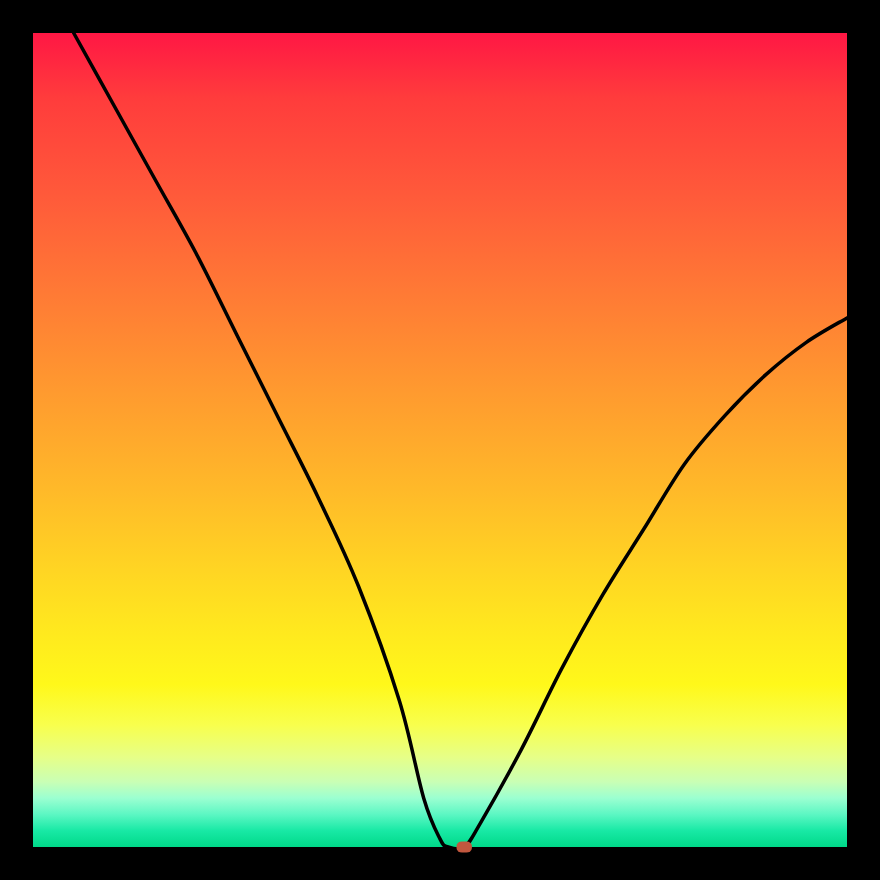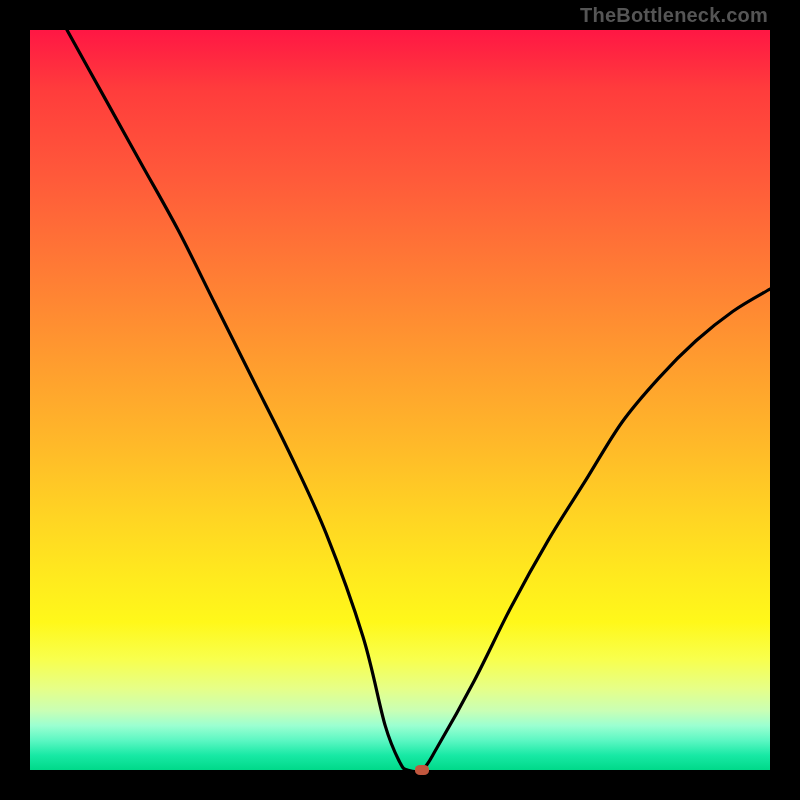--- a/index.html
+++ b/index.html
@@ -67,20 +67,19 @@
     height: 10px;
     border-radius: 5px / 4px;
     background: #c1573e;
     transform: translate(-50%, -50%);
   }
 </style>
 </head>
 <body>
 
 <div class="frame">
-  <div class="watermark">TheBottleneck.com</div>
   <div class="plot">
     <svg class="curve" viewBox="0 0 740 740" preserveAspectRatio="none">
       <path id="series-path" fill="none" stroke="#000" stroke-width="3.2" stroke-linejoin="round" stroke-linecap="round" d="M 37 0 C 43.166666666666664 11.100000000000003 61.666666666666664 44.40000000000002 74 66.60000000000002 C 86.33333333333333 88.80000000000003 98.66666666666667 111.00000000000004 111 133.20000000000005 C 123.33333333333333 155.40000000000006 135.66666666666666 176.36666666666673 148 199.80000000000007 C 160.33333333333334 223.2333333333334 172.66666666666666 249.13333333333335 185 273.8 C 197.33333333333334 298.46666666666664 209.66666666666666 323.13333333333327 222 347.79999999999995 C 234.33333333333334 372.46666666666664 246.66666666666666 395.9 259 421.8 C 271.3333333333333 447.70000000000005 283.6666666666667 472.3666666666667 296 503.2 C 308.3333333333333 534.0333333333333 323.1333333333333 574.7333333333332 333 606.8 C 342.8666666666667 638.8666666666667 349.0333333333333 674.6333333333333 355.2 695.6 C 361.3666666666667 716.5666666666667 366.3 725.2 370 732.6 C 373.7 740 373.70000000000005 738.7666666666667 377.40000000000003 740 C 381.1 741.2333333333333 387.2666666666667 743.7 392.20000000000005 740 C 397.1333333333334 736.3 398.36666666666673 732.5999999999999 407.00000000000006 717.8 C 415.6333333333334 703 431.6666666666667 674.6333333333333 444 651.2 C 456.3333333333333 627.7666666666668 468.6666666666667 600.6333333333334 481 577.2 C 493.3333333333333 553.7666666666667 505.6666666666667 531.5666666666667 518 510.6 C 530.3333333333334 489.6333333333333 542.6666666666666 471.1333333333333 555 451.4 C 567.3333333333334 431.66666666666663 579.6666666666666 409.4666666666667 592 392.20000000000005 C 604.3333333333334 374.9333333333334 616.6666666666666 361.3666666666666 629 347.79999999999995 C 641.3333333333334 334.2333333333333 653.6666666666666 321.9 666 310.8 C 678.3333333333334 299.70000000000005 690.6666666666666 289.8333333333333 703 281.2 C 715.3333333333334 272.56666666666666 733.8333333333334 262.7 740 259"></path>
     </svg>
     <div class="marker" id="min-marker" style="left: 392.2px; top: 740px; background: rgb(193, 87, 62);"></div>
   </div>
 </div>
 
 </body></html>

